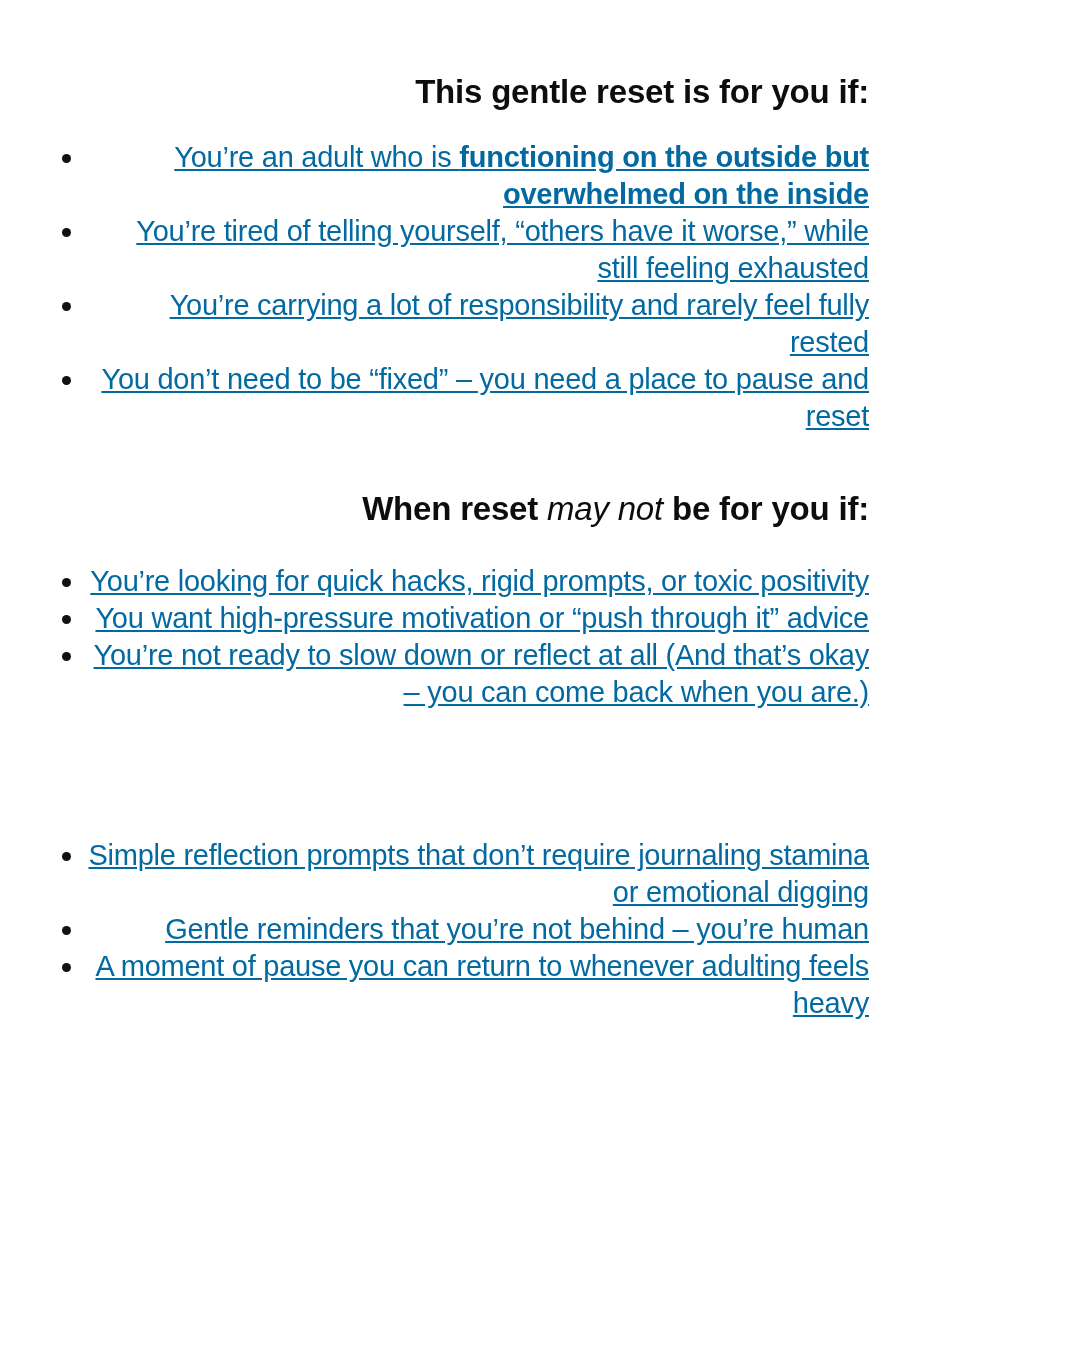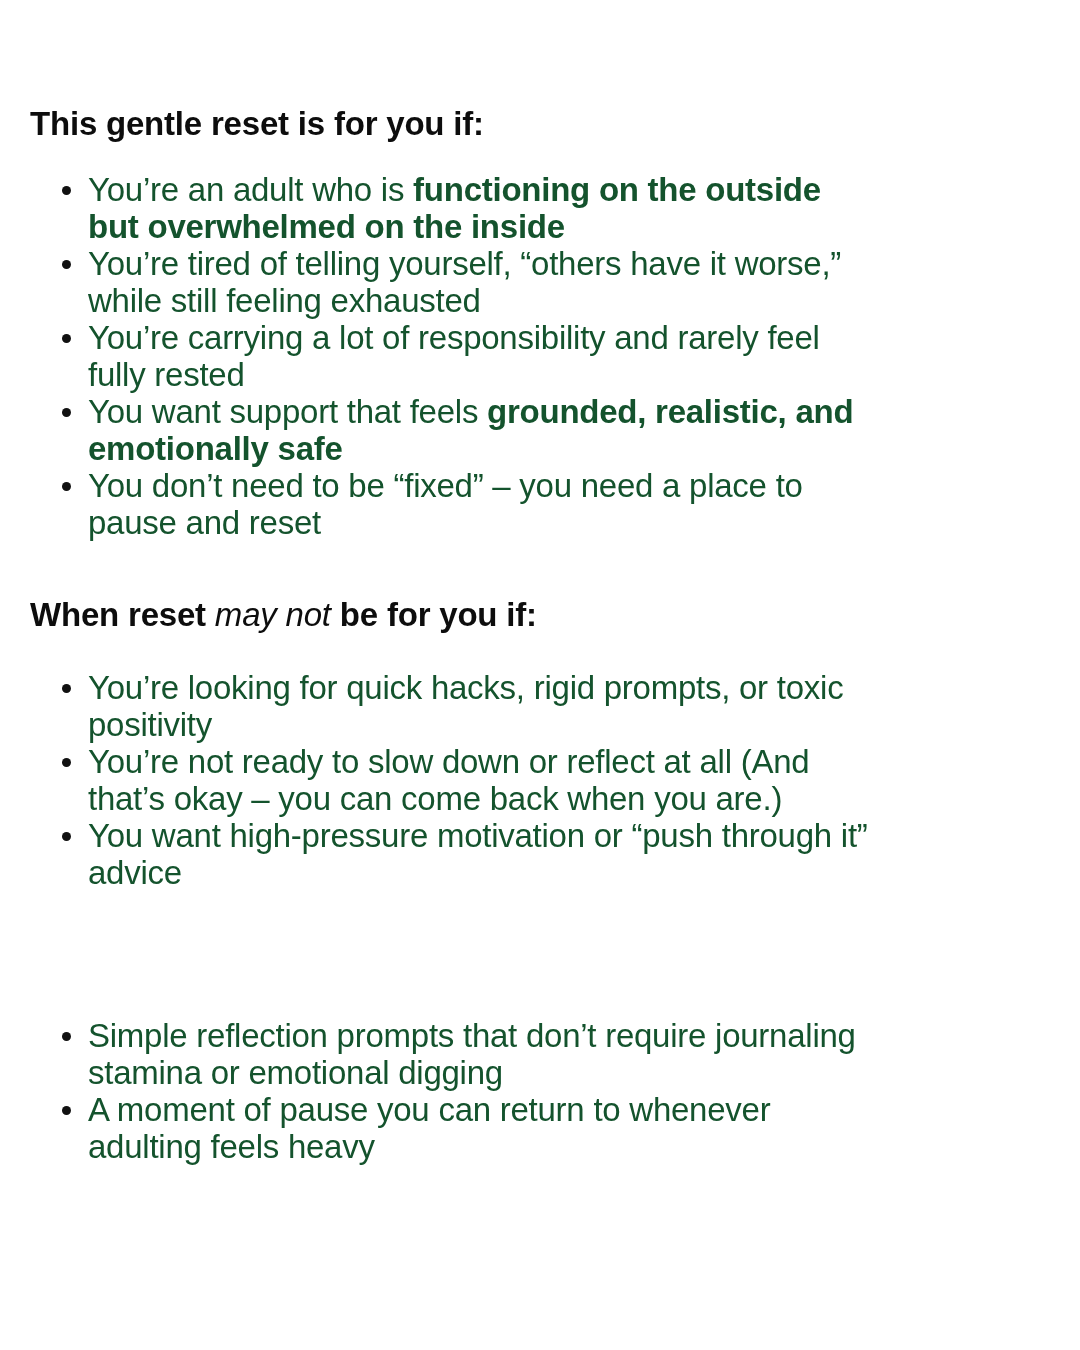--- a/index.html
+++ b/index.html
@@ -14,22 +14,23 @@
     font-family: "Liberation Sans", "DejaVu Sans", sans-serif;
     color: #111111;
     -webkit-font-smoothing: antialiased;
     overflow: hidden;
   }
 
   .page {
     box-sizing: border-box;
     width: 904px;
     height: 1350px;
-    padding: 104px 35px 0 30px;
+    padding: 72px 35px 0 30px;
     background: #ffffff;
+    text-align: right;
   }
 
   .section {
     margin: 0;
   }
 
   .section-heading {
     font-size: 33px;
     font-weight: 700;
     line-height: 40px;
@@ -46,25 +47,26 @@
 
   .bullet-list {
     list-style: none;
     margin: 0;
     padding: 0;
   }
 
   .bullet-item {
     position: relative;
     padding-left: 58px;
-    font-size: 33px;
+    font-size: 29px;
     line-height: 37px;
     font-weight: 400;
-    color: #14532d;
+    color: #0369a1;
     letter-spacing: -0.25px;
+    text-decoration: underline;
   }
 
   .bullet-item::before {
     content: "";
     position: absolute;
     left: 32px;
     top: 15px;
     width: 9px;
     height: 9px;
     border-radius: 50%;
@@ -87,40 +89,40 @@
 
 <div class="page">
 
   <section class="section">
     <h2 class="section-heading"><span>This gentle reset is for you if:</span></h2>
     <div class="gap-heading-to-list"></div>
     <ul class="bullet-list">
       <li class="bullet-item"><span>You’re an adult who is </span><span class="strong">functioning on the outside but overwhelmed on the inside</span></li>
       <li class="bullet-item"><span>You’re tired of telling yourself, “others have it worse,” while still feeling exhausted</span></li>
       <li class="bullet-item"><span>You’re carrying a lot of responsibility and rarely feel fully rested</span></li>
-      <li class="bullet-item"><span>You want support that feels </span><span class="strong">grounded, realistic, and emotionally safe</span></li>
       <li class="bullet-item"><span>You don’t need to be “fixed” – you need a place to pause and reset</span></li>
     </ul>
   </section>
 
   <div class="gap-list-to-heading"></div>
 
   <section class="section">
     <h2 class="section-heading"><span>When reset </span><span class="em">may not</span><span> be for you if:</span></h2>
     <div class="gap-heading-to-list-wide"></div>
     <ul class="bullet-list">
       <li class="bullet-item"><span>You’re looking for quick hacks, rigid prompts, or toxic positivity</span></li>
+      <li class="bullet-item"><span>You want high-pressure motivation or “push through it” advice</span></li>
       <li class="bullet-item"><span>You’re not ready to slow down or reflect at all (And that’s okay – you can come back when you are.)</span></li>
-      <li class="bullet-item"><span>You want high-pressure motivation or “push through it” advice</span></li>
     </ul>
   </section>
 
   <div class="gap-block-large"></div>
 
   <section class="section">
     <div class="gap-heading-to-list-wide"></div>
     <ul class="bullet-list">
       <li class="bullet-item"><span>Simple reflection prompts that don’t require journaling stamina or emotional digging</span></li>
+      <li class="bullet-item"><span>Gentle reminders that you’re not behind – you’re human</span></li>
       <li class="bullet-item"><span>A moment of pause you can return to whenever adulting feels heavy</span></li>
     </ul>
   </section>
 
 </div>
 
 </body></html>

